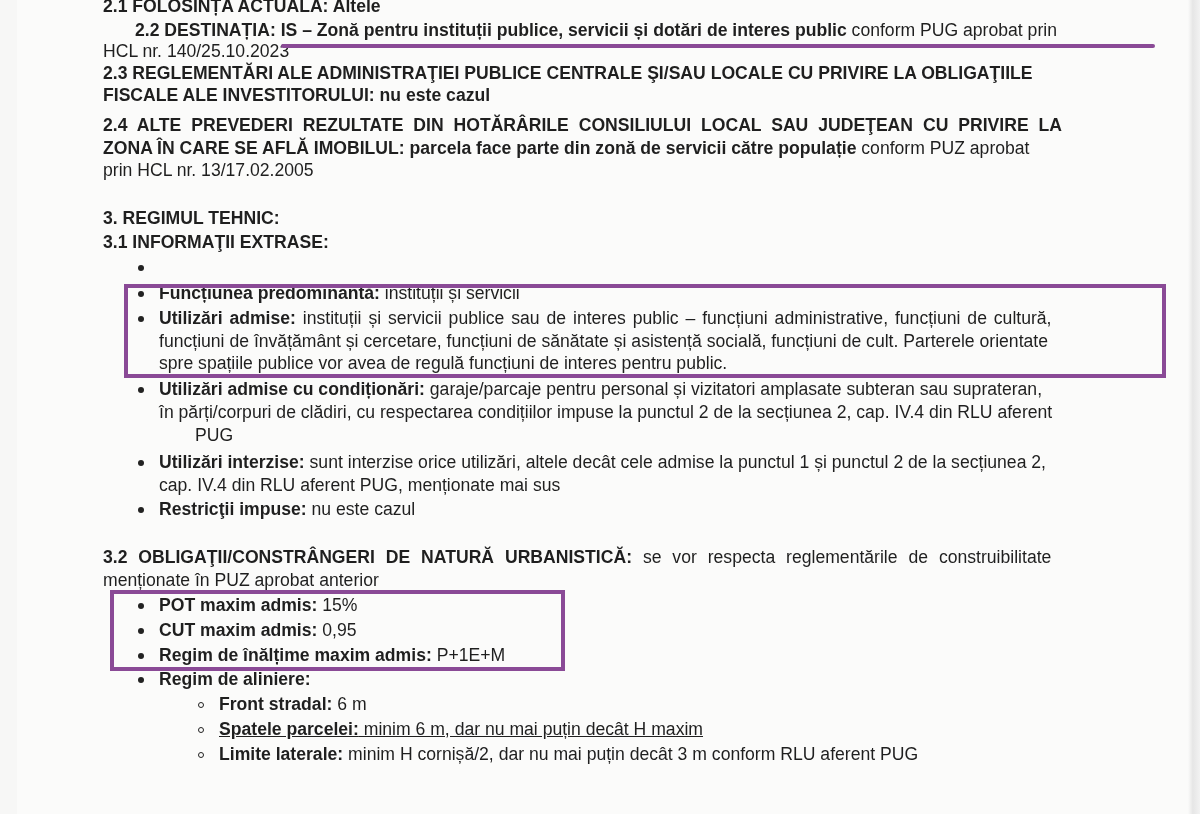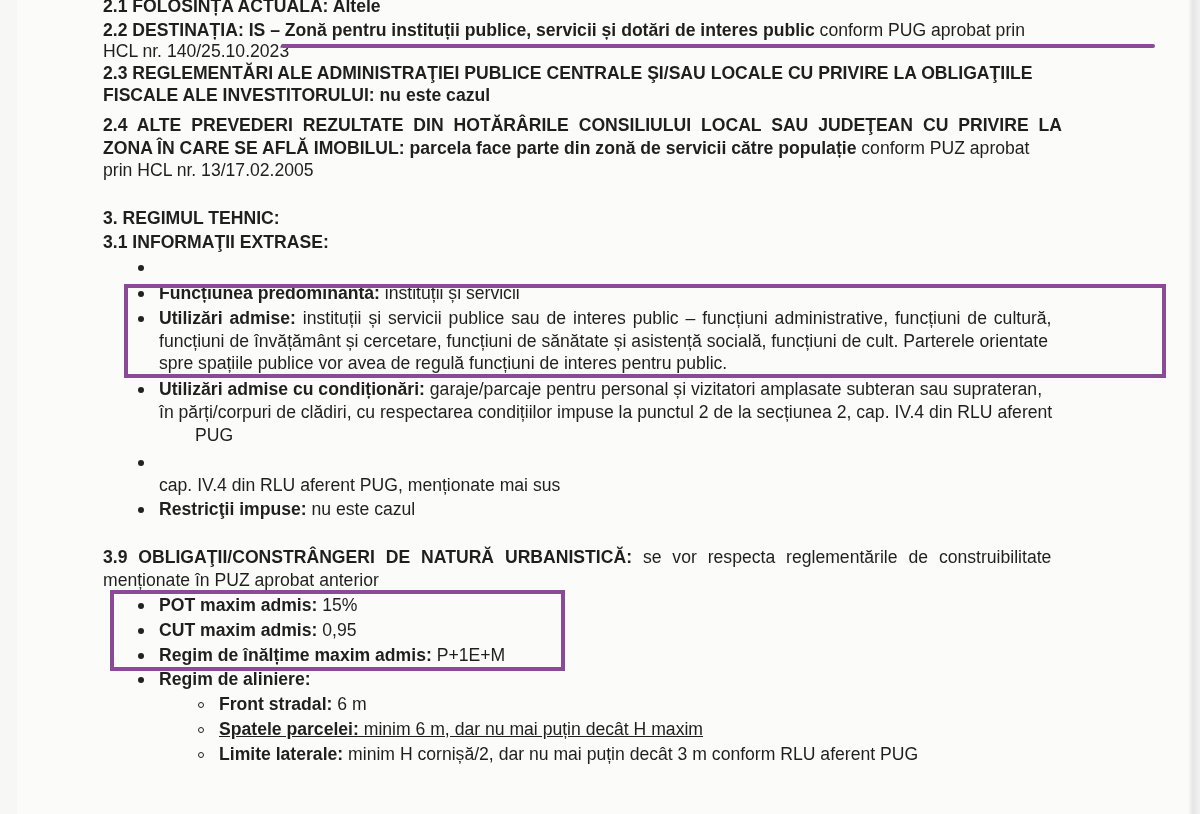--- a/index.html
+++ b/index.html
@@ -40,21 +40,21 @@
 </style>
 </head>
 <body>
 
 <div class="page">
 
   <div class="line" style="top:-4px;">
     <span class="b">2.1 FOLOSINȚA ACTUALĂ:</span><span class="b"> Altele</span>
   </div>
 
-  <div class="line" style="top:20px;">
+  <div class="line" style="top:20px;margin-left:32px;">
     <span class="b">2.2 DESTINAȚIA: IS – Zonă pentru instituții publice, servicii și dotări de interes public</span><span> conform PUG aprobat prin</span>
   </div>
   <div class="line" style="top:41px;">
     <span>HCL nr. 140/25.10.2023</span>
   </div>
   <div class="annot-line" style="left:264px; top:44px; width:874px; background:#8a4a96;"></div>
 
   <div class="line b" style="top:63px;">
     <span>2.3 REGLEMENTĂRI ALE ADMINISTRAŢIEI PUBLICE CENTRALE ŞI/SAU LOCALE CU PRIVIRE LA OBLIGAŢIILE</span>
   </div>
@@ -103,31 +103,34 @@
     <span class="b">Utilizări admise cu condiționări:</span><span> garaje/parcaje pentru personal și vizitatori amplasate subteran sau suprateran,</span>
   </div>
   <div class="line" style="left:142px; top:402px;">
     <span>în părți/corpuri de clădiri, cu respectarea condițiilor impuse la punctul 2 de la secțiunea 2, cap. IV.4 din RLU aferent</span>
   </div>
   <div class="line" style="left:142px; top:425px;margin-left:36px;">
     <span>PUG</span>
   </div>
 
   <div class="bullet-dot" style="left:121px; top:460px;"></div>
+  <div class="line" style="left:142px; top:452px;">
+    <span class="b">Utilizări interzise:</span><span> sunt interzise orice utilizări, altele decât cele admise la punctul 1 și punctul 2 de la secțiunea 2,</span>
+  </div>
   <div class="line" style="left:142px; top:475px;">
     <span>cap. IV.4 din RLU aferent PUG, menționate mai sus</span>
   </div>
 
   <div class="bullet-dot" style="left:121px; top:507px;"></div>
   <div class="line" style="left:142px; top:499px;">
     <span class="b">Restricţii impuse:</span><span> nu este cazul</span>
   </div>
 
   <div class="line" style="top:547px; word-spacing:6px;">
-    <span class="b">3.9 OBLIGAŢII/CONSTRÂNGERI DE NATURĂ URBANISTICĂ:</span><span> se vor respecta reglementările de construibilitate</span>
+    <span class="b">3.2 OBLIGAŢII/CONSTRÂNGERI DE NATURĂ URBANISTICĂ:</span><span> se vor respecta reglementările de construibilitate</span>
   </div>
   <div class="line" style="top:570px;">
     <span>menționate în PUZ aprobat anterior</span>
   </div>
 
   <div class="bullet-dot" style="left:121px; top:603px;"></div>
   <div class="line" style="left:142px; top:595px;">
     <span class="b">POT maxim admis:</span><span> 15%</span>
   </div>
 

